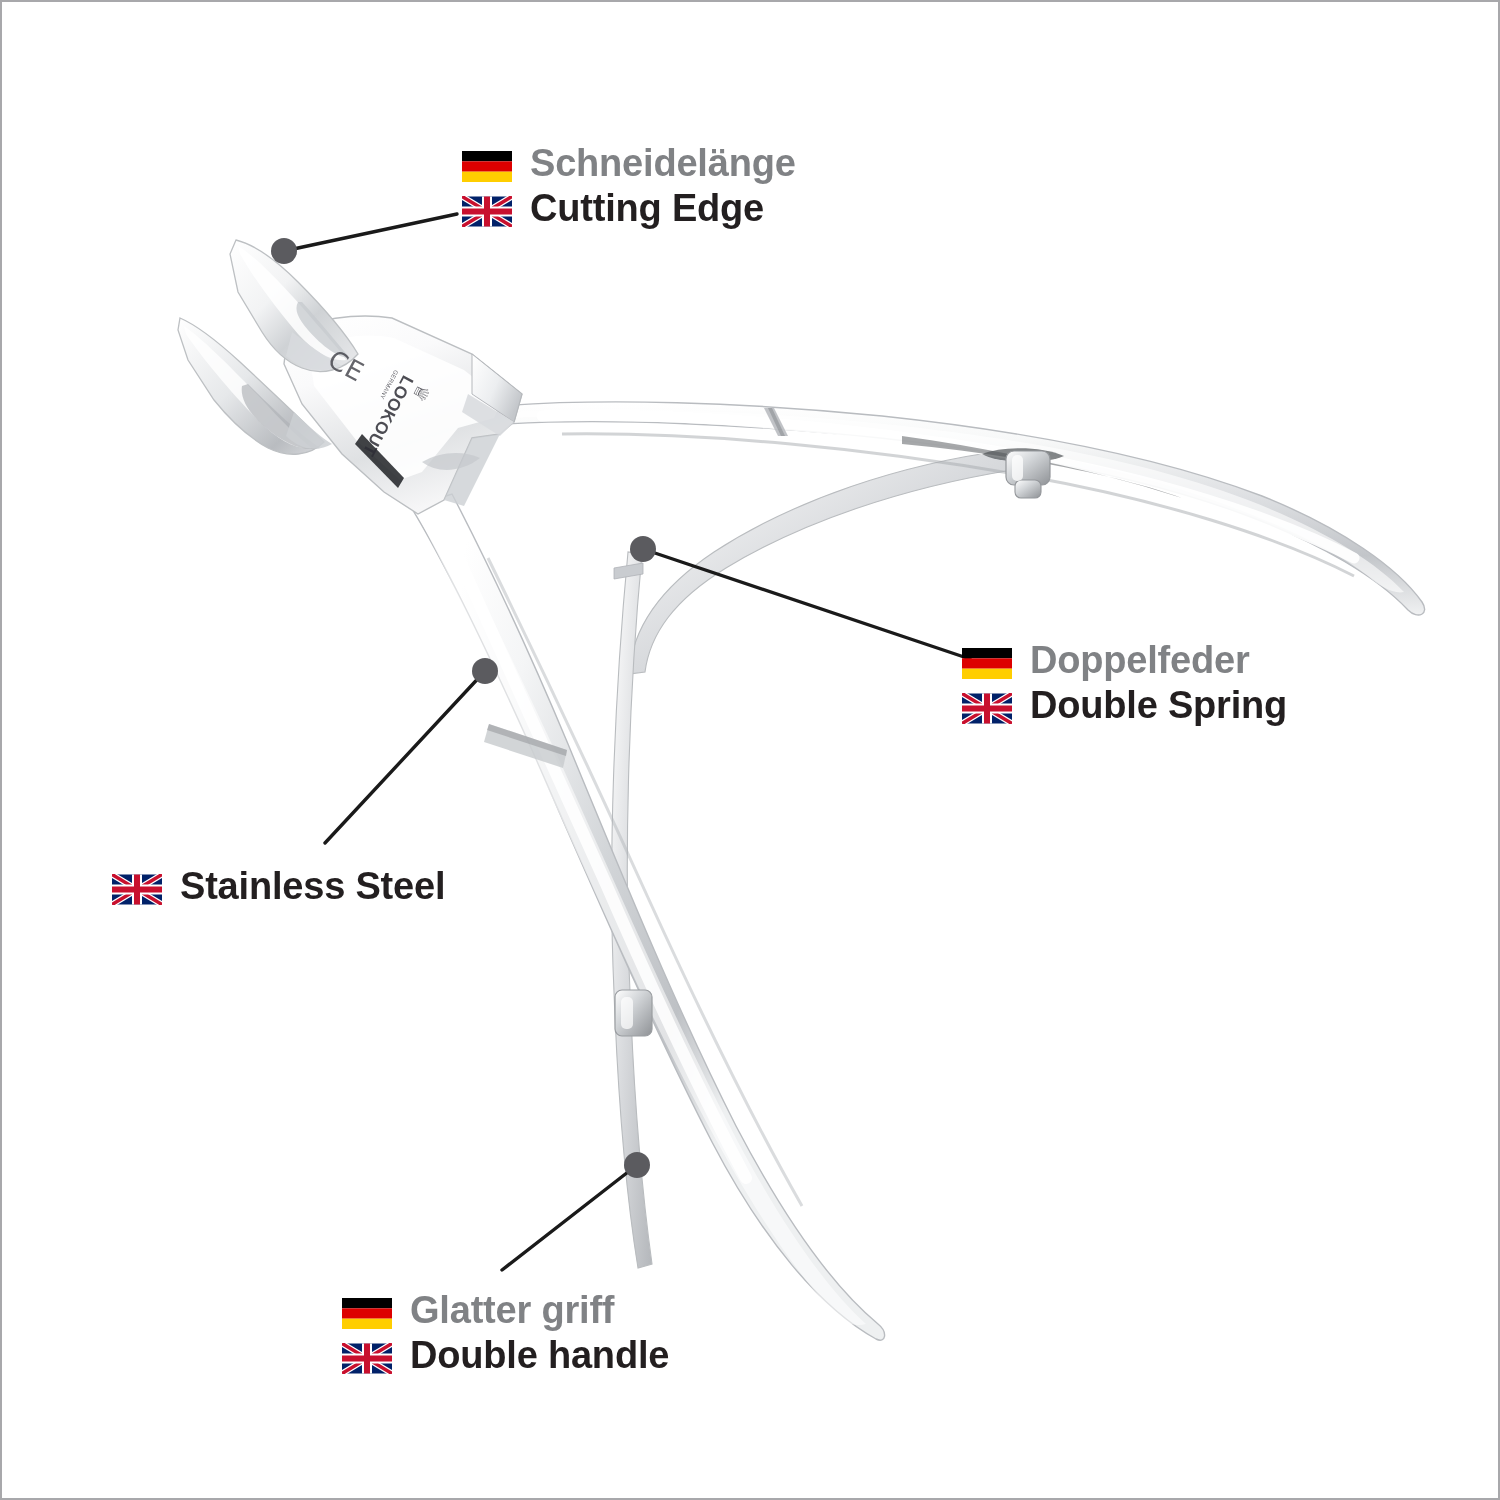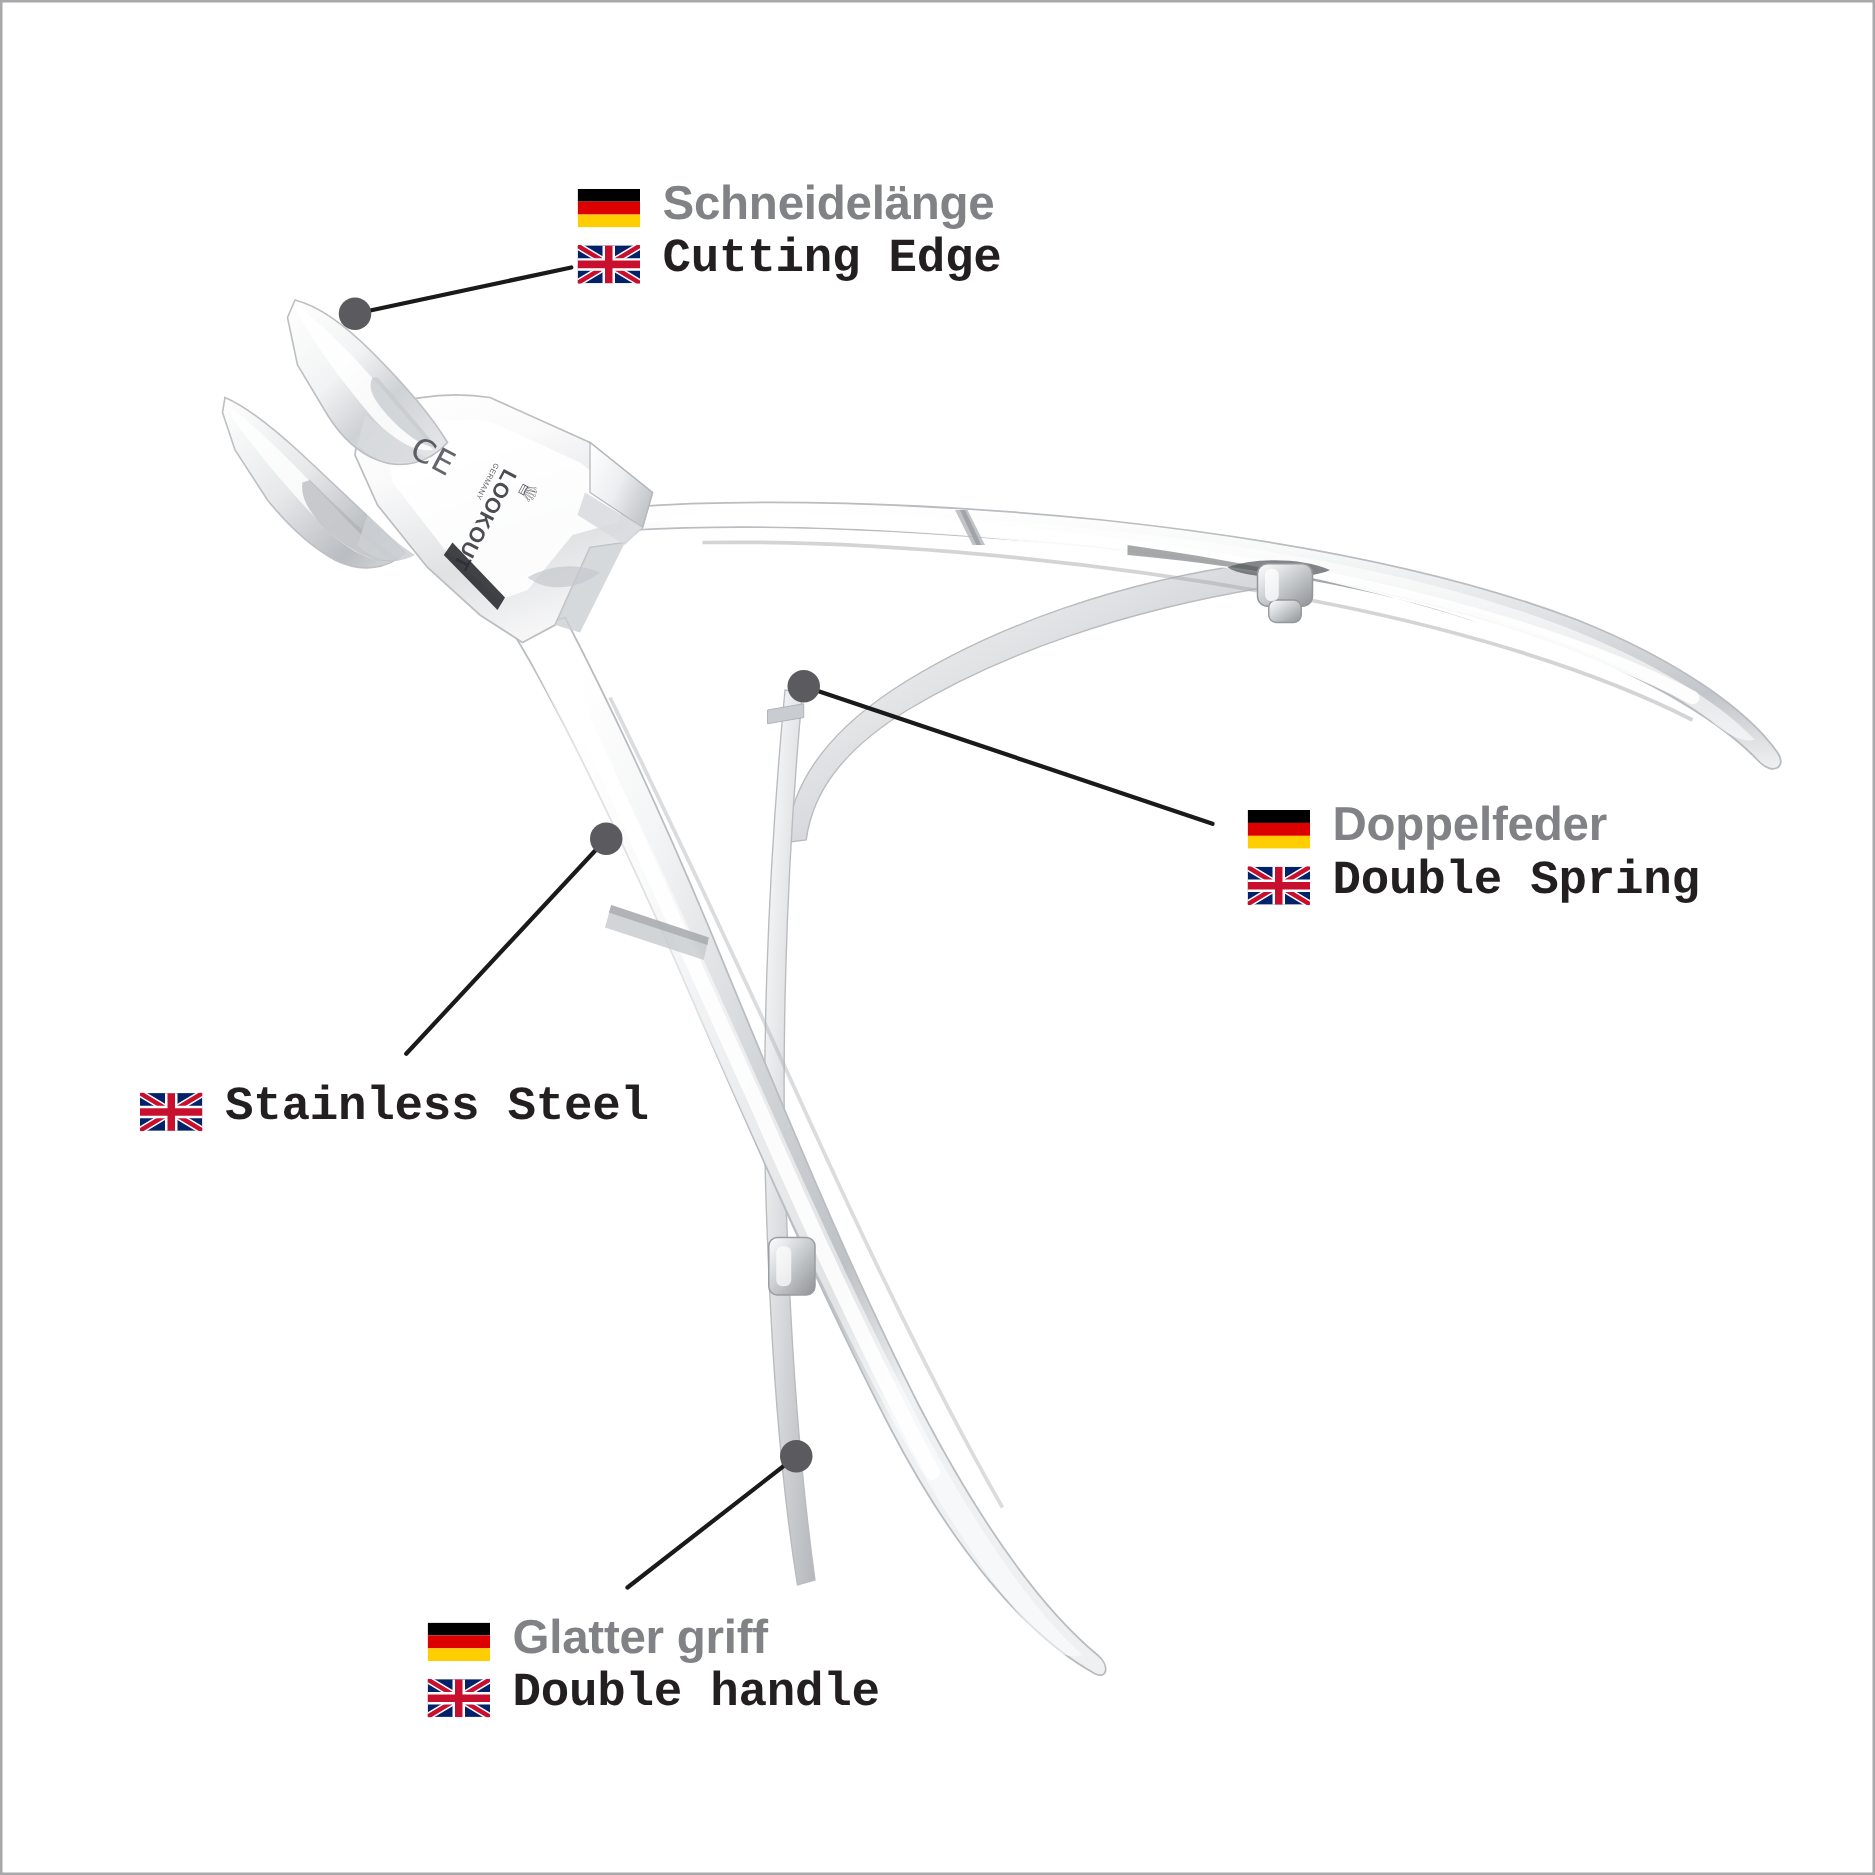--- a/index.html
+++ b/index.html
@@ -62,21 +62,20 @@
     letter-spacing: -0.2px;
     line-height: 1;
   }
   .label.de {
     color: #808285;
     font-weight: bold;
   }
   .label.en {
     color: #231f20;
     font-weight: bold;
-    font-family: Liberation Mono, monospace;
   }
 
   
   .etch {
     position: absolute;
     color: #3a3a42;
   }
   #ce-mark {
     left: 326px;
     top: 349px;
@@ -363,21 +362,21 @@
           <path d="M0,0 L60,36 M60,0 L0,36" stroke="#ffffff" stroke-width="7.2"></path>
           <path d="M0,0 L60,36 M60,0 L0,36" stroke="#c8102e" stroke-width="4.3"></path>
           <path d="M30,0 V36 M0,18 H60" stroke="#ffffff" stroke-width="12"></path>
           <path d="M30,0 V36 M0,18 H60" stroke="#c8102e" stroke-width="7.2"></path>
         </svg>
       </span>
       <span class="label en">Cutting Edge</span>
     </div>
   </div>
 
-  <div class="callout" id="callout-double-spring" style="left:996px; top:632px;">
+  <div class="callout" id="callout-double-spring" style="left:960px; top:632px;">
     <div class="callout-row">
       <span class="flag">
         <svg viewBox="0 0 50 31">
             <rect width="50" height="10.33" fill="#000000"></rect>
             <rect y="10.33" width="50" height="10.34" fill="#dd0000"></rect>
             <rect y="20.67" width="50" height="10.33" fill="#ffce00"></rect>
           </svg>
       </span>
       <span class="label de">Doppelfeder</span>
     </div>

